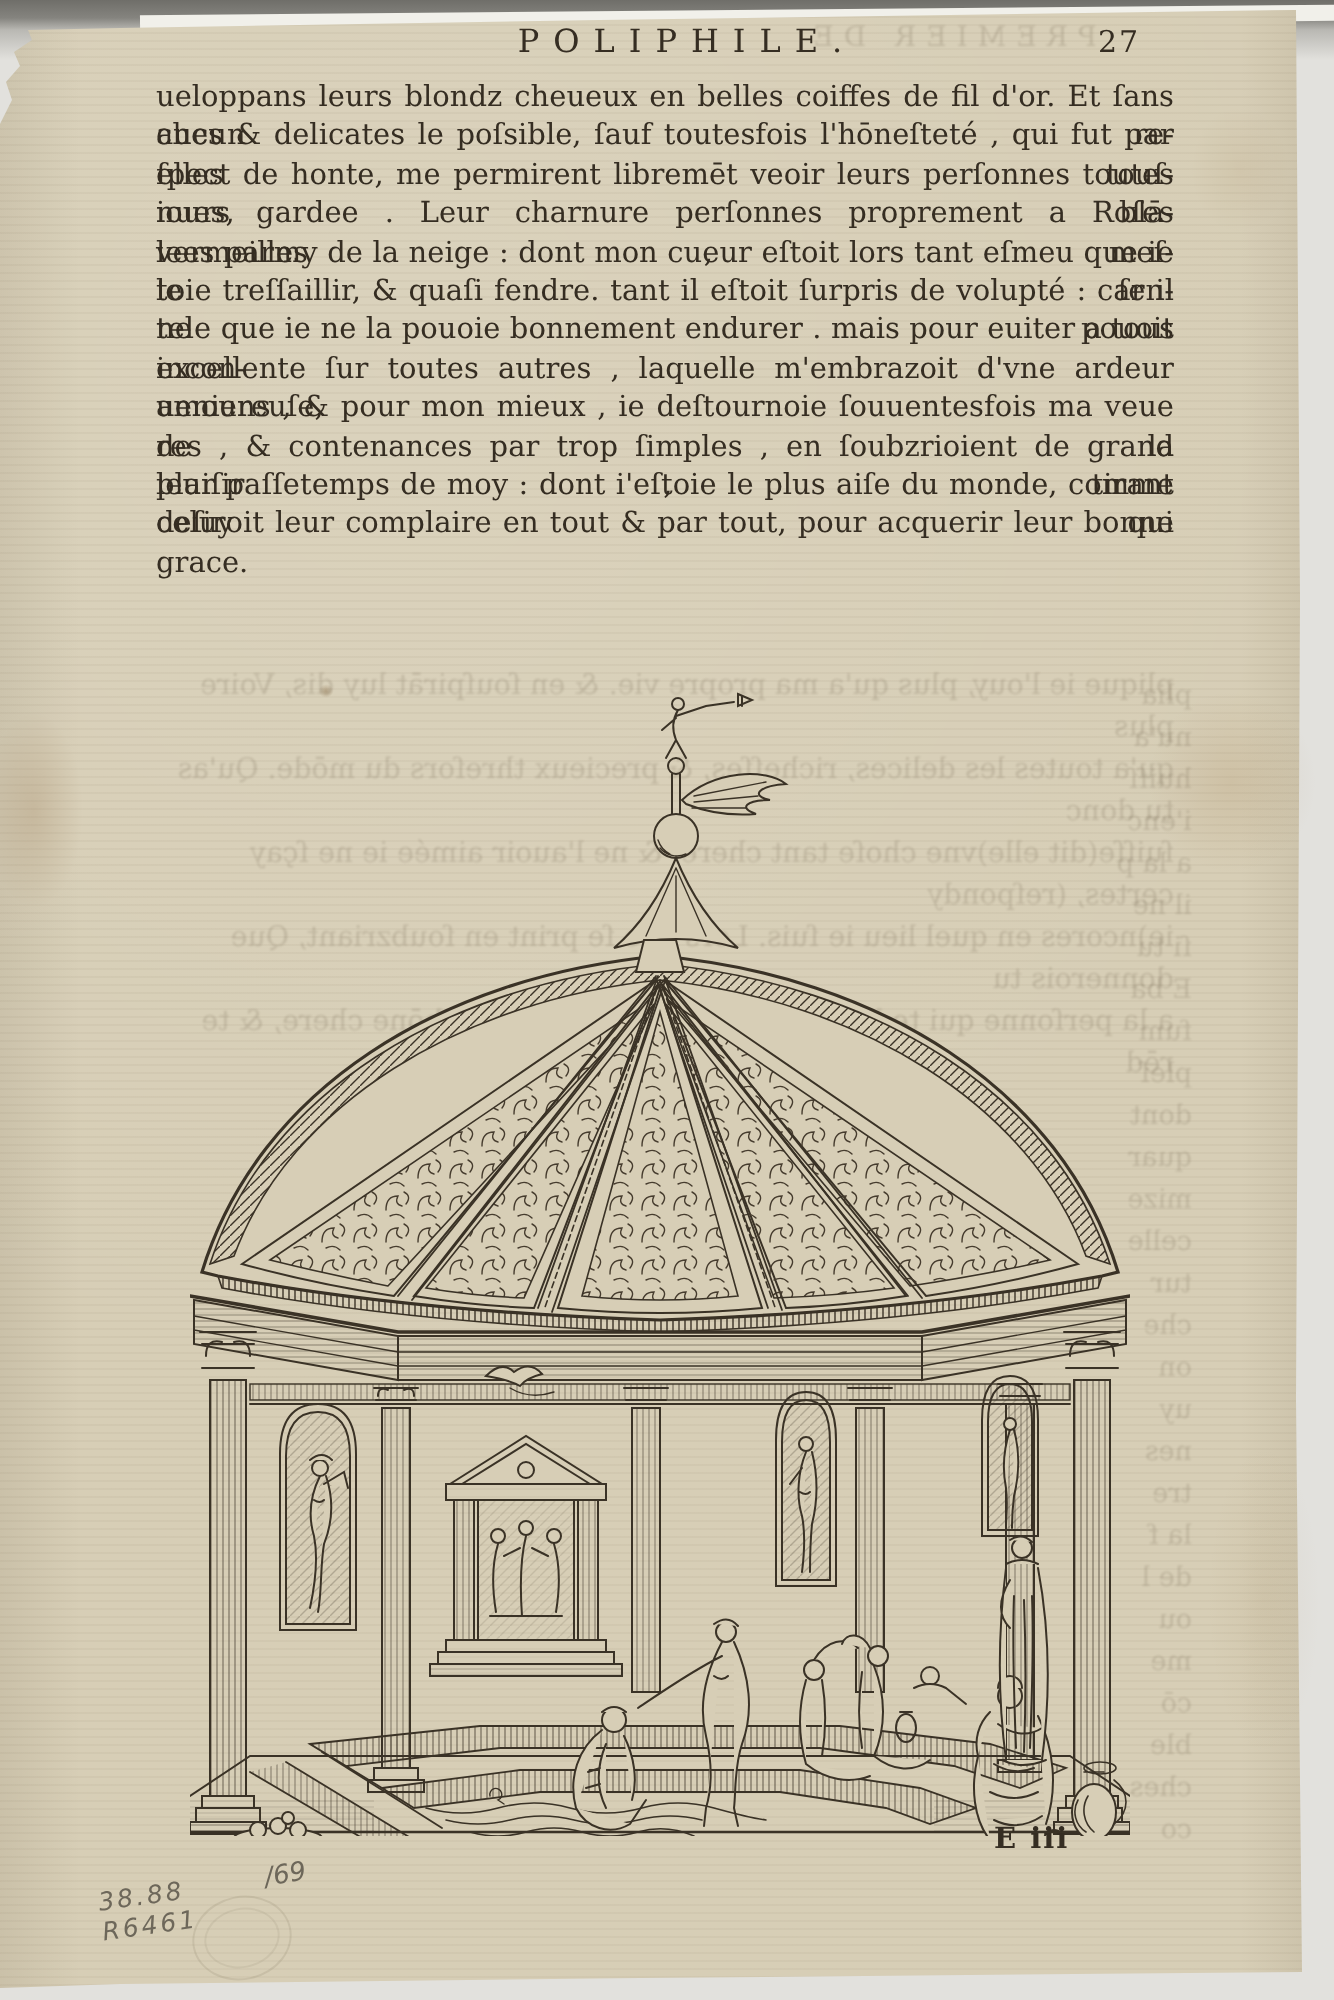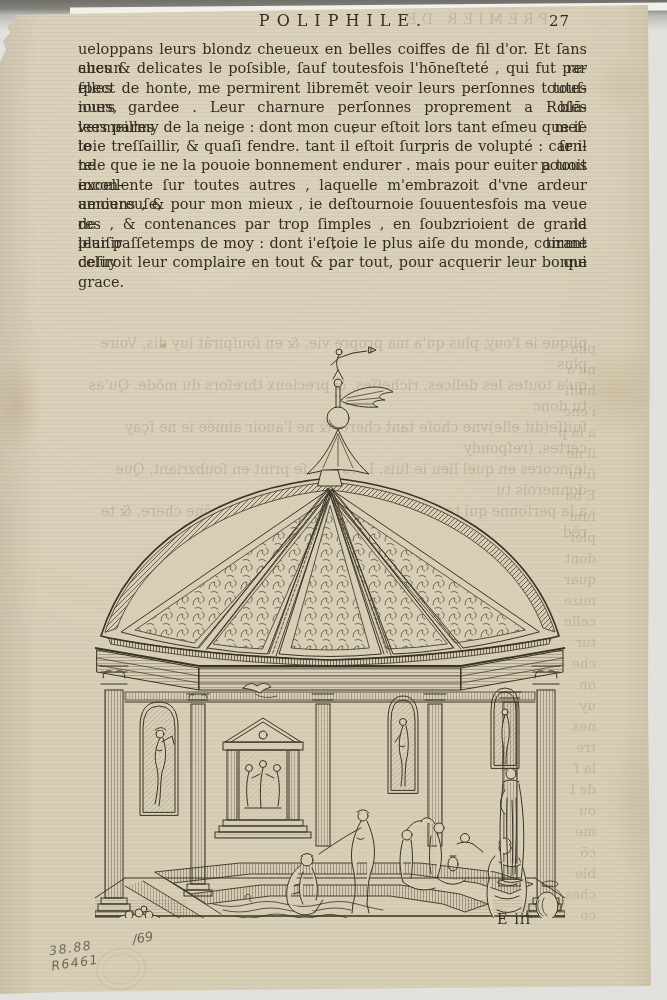--- a/index.html
+++ b/index.html
@@ -32,21 +32,21 @@
   .body-text .bline.last{text-align-last:left;}
   .ghost{color:#4a3c28;opacity:.16;filter:blur(.4px);}
   .ghost-block{position:absolute;left:78px;top:333px;width:509px;font-size:14.2px;line-height:21px;
        transform:scaleX(-1);}
   .ghost-header{position:absolute;left:380px;top:11px;width:190px;font-size:14px;letter-spacing:5px;
        transform:scaleX(-1);text-align:center;}
   .ghost-col{position:absolute;left:534px;top:338px;width:62px;font-size:13.5px;line-height:21px;
        transform:scaleX(-1);}
   .ghost-col div{white-space:nowrap;overflow:hidden;height:21px;}
   .woodcut{position:absolute;left:95px;top:338px;}
-  .sig-mark{position:absolute;left:497px;top:911px;font-size:14.5px;letter-spacing:1px;}
+  .sig-mark{position:absolute;left:497px;top:911px;font-size:14.5px;letter-spacing:1px;font-weight:bold;}
   .pencil{position:absolute;left:50px;top:940px;transform:rotate(-8deg);
        color:#6d675a;font-family:"DejaVu Sans",sans-serif;font-size:12.5px;letter-spacing:1.5px;line-height:15px;font-style:italic;}
   .pencil .suffix{position:absolute;left:84px;top:0px;font-size:13px;transform:rotate(-2deg);letter-spacing:0;}
   .blind-stamp{position:absolute;left:96px;top:948px;width:48px;height:40px;border-radius:50%;
        border:1.5px solid rgba(125,115,90,.30);opacity:.55;transform:rotate(-12deg);}
   .blind-stamp::after{content:"";position:absolute;inset:5px;border-radius:50%;border:1px solid rgba(125,115,90,.22);}
 </style>
 </head>
 <body>
 

